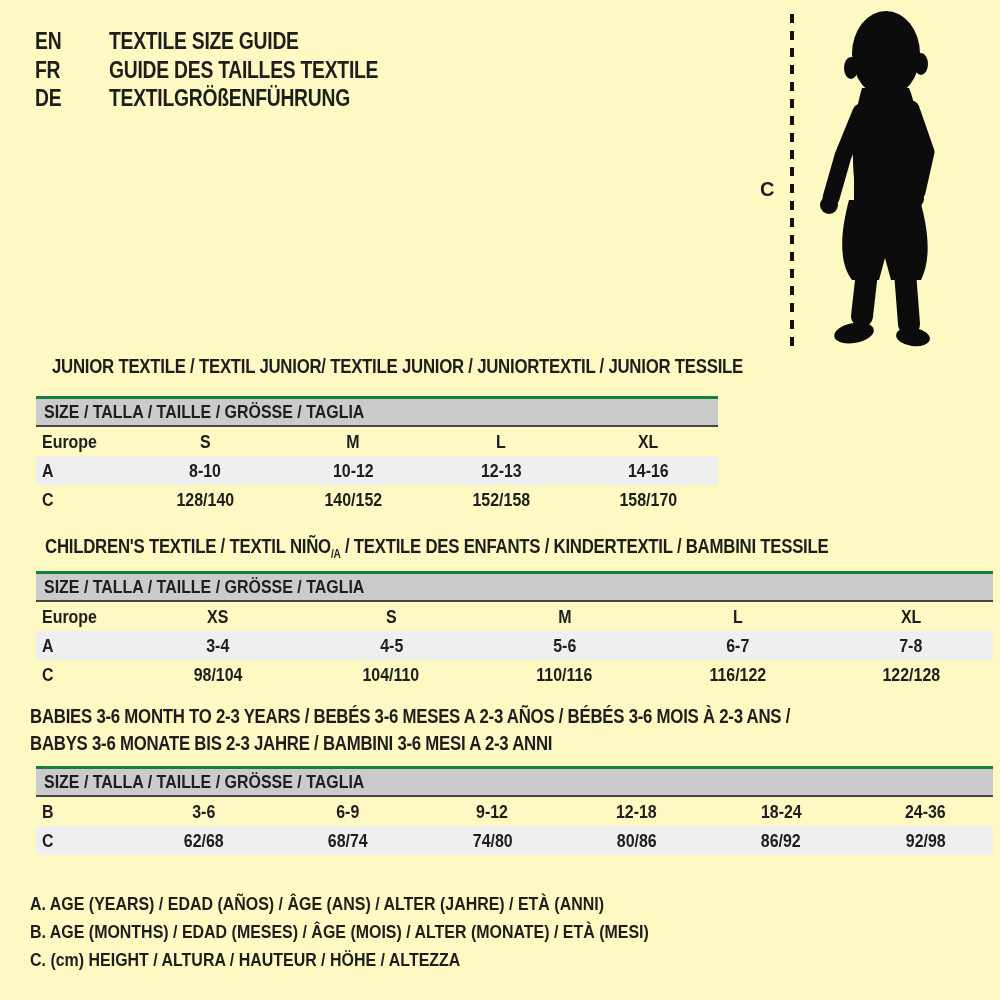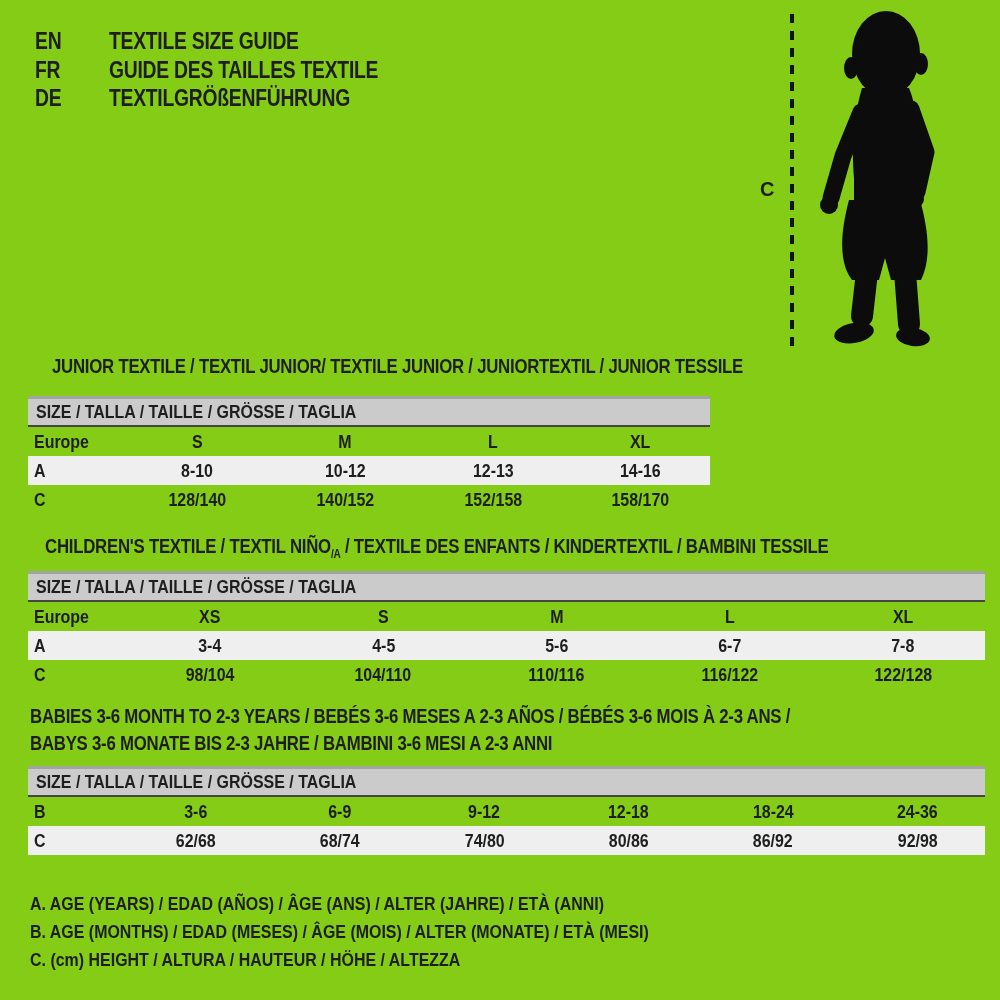--- a/index.html
+++ b/index.html
@@ -1,17 +1,17 @@
 <!DOCTYPE html>
 <html><head>
 <meta charset="utf-8">
 <style>
   html,body{margin:0;padding:0;}
   .canvas{
-    position:relative;width:1000px;height:1000px;background:#84cc16;
+    position:relative;width:1000px;height:1000px;background:#fef9c3;
     font-family:"Liberation Sans",sans-serif;color:#1e1e1e;overflow:hidden;
     -webkit-font-smoothing:antialiased;
   }
   
   .cx{display:inline-block;transform:scaleX(0.84);transform-origin:0 50%;white-space:nowrap;}
   .cxc{display:inline-block;transform:scaleX(0.84);transform-origin:50% 50%;white-space:nowrap;}
 
   
   .lang-block{position:absolute;left:35px;top:27px;}
   .lang-row{display:flex;height:28.8px;align-items:center;font-size:23px;font-weight:700;letter-spacing:-0.3px;}
@@ -23,21 +23,21 @@
   .figure svg{position:absolute;left:0;top:0;}
 
   
   .sec-title{position:absolute;font-size:20px;font-weight:700;line-height:27px;letter-spacing:-0.3px;}
   #sec1-title{left:30px;top:353px;margin-left:22px;}
   #sec2-title{left:45px;top:533px;}
   #sec3-title{left:30px;top:703px;}
   .title-sub{font-size:12px;font-weight:700;}
 
   
-  .size-table{position:absolute;border-top:3px solid #a3a3a3;}
+  .size-table{position:absolute;border-top:3px solid #15803d;margin-left:8px;}
   #table1{left:28px;top:396px;width:682px;}
   #table2{left:28px;top:571px;width:957px;}
   #table3{left:28px;top:766px;width:957px;}
   .thead{height:26px;background:#cbcbcb;border-bottom:2px solid #454545;display:flex;align-items:center;padding-left:8px;font-size:19px;font-weight:700;}
   .tr{display:flex;align-items:center;height:29px;font-size:19px;font-weight:700;gap:9px;}
   .tr.shaded{background:#efefef;}
   .tc-label{width:85px;padding-left:6px;}
   .tc{flex:1;text-align:center;}
 
   

